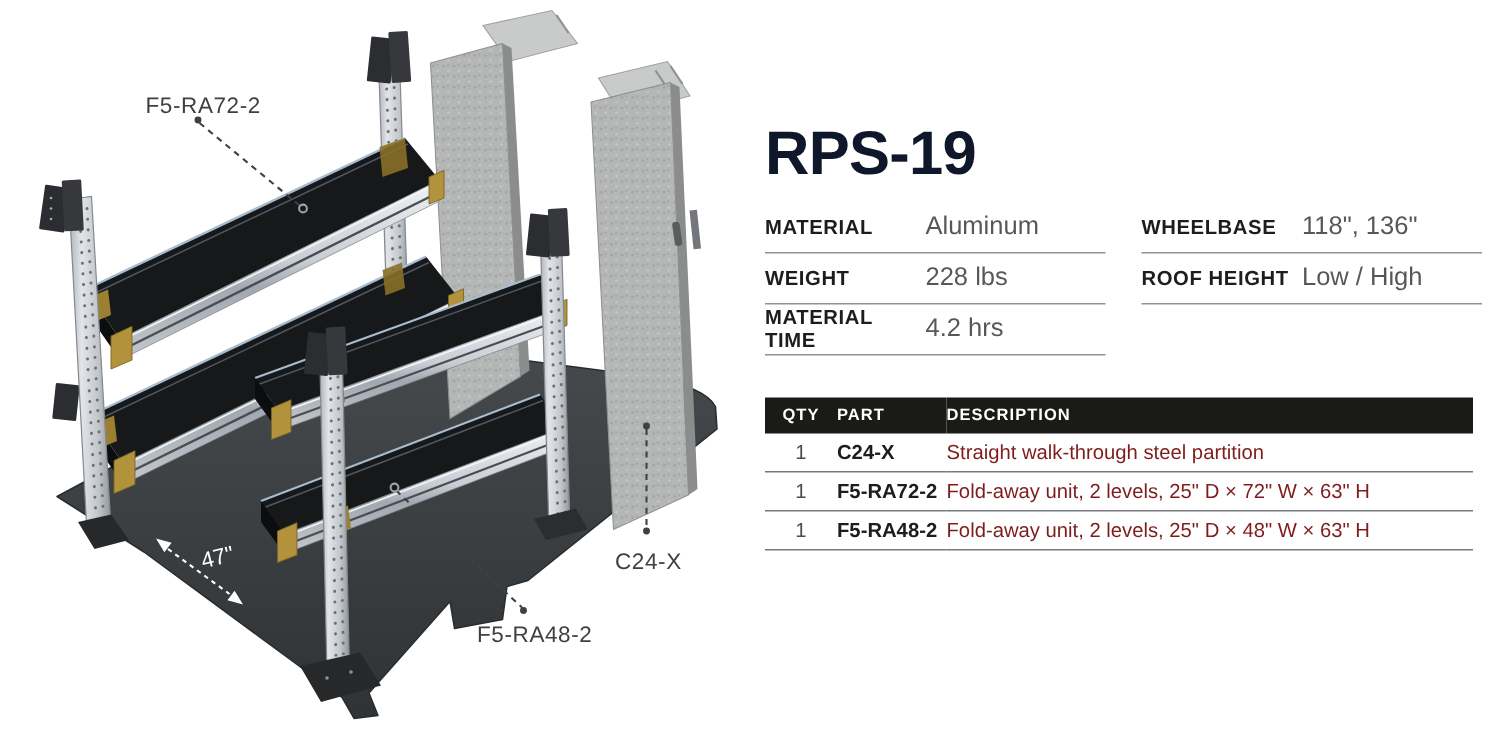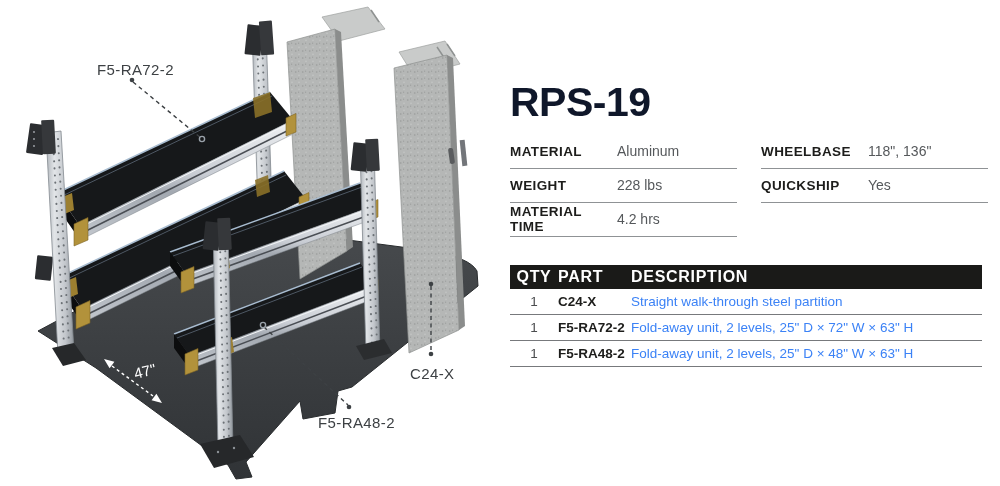--- a/index.html
+++ b/index.html
@@ -9,29 +9,29 @@
 
   
   .info{position:absolute;left:510px;top:84px;width:478px;}
   .title{font-size:41px;line-height:0.9;font-weight:800;color:#0f172a;letter-spacing:-0.5px;}
   .subtitle{font-size:19px;line-height:1;font-weight:800;color:#1d1d1b;letter-spacing:2.6px;margin-top:3px;}
 
   .spec-grid{display:flex;gap:24px;margin-top:14px;}
   .spec-col{flex:1;min-width:0;}
   .spec-row{display:flex;align-items:center;height:33px;border-bottom:1.5px solid #8f9295;}
   .spec-label{flex:0 0 107px;font-size:13.5px;font-weight:700;color:#1d1d1b;letter-spacing:0.4px;}
-  .spec-value{font-size:14px;color:#55585b;white-space:nowrap;}
+  .spec-value{font-size:17px;color:#55585b;white-space:nowrap;}
 
   table.parts{width:472px;margin-top:28px;border-collapse:collapse;table-layout:fixed;}
-  table.parts th{background:#1a1a18;color:#ffffff;font-size:16px;font-weight:700;
+  table.parts th{background:#1a1a18;color:#ffffff;font-size:11px;font-weight:700;
                  letter-spacing:0.7px;height:24px;text-align:left;padding:0;}
   table.parts th.c-qty{width:48px;text-align:center;}
   table.parts th.c-part{width:73px;}
   table.parts td{height:25px;border-bottom:1px solid #77797c;font-size:13.5px;
-                 color:#3b82f6;padding:0;white-space:nowrap;overflow:hidden;}
+                 color:#7f1d1d;padding:0;white-space:nowrap;overflow:hidden;}
   table.parts td.c-qty{text-align:center;color:#4b4d4f;}
   table.parts td.c-part{font-weight:700;color:#1d1d1b;}
 
   
   .diagram{position:absolute;left:0;top:0;}
   .callout{font-size:15px;fill:#3d4144;letter-spacing:0.4px;}
 </style>
 </head>
 <body>
 
@@ -234,22 +234,22 @@
           <span class="spec-label">MATERIAL TIME</span>
           <span class="spec-value">4.2 hrs</span>
         </div>
       </div>
       <div class="spec-col">
         <div class="spec-row">
           <span class="spec-label">WHEELBASE</span>
           <span class="spec-value">118", 136"</span>
         </div>
         <div class="spec-row">
-          <span class="spec-label">QUICKSHIP</span>
-          <span class="spec-value">Yes</span>
+          <span class="spec-label">ROOF HEIGHT</span>
+          <span class="spec-value">Low / High</span>
         </div>
       </div>
     </div>
 
     <table class="parts">
       <thead>
         <tr>
           <th class="c-qty">QTY</th>
           <th class="c-part">PART</th>
           <th class="c-desc">DESCRIPTION</th>

